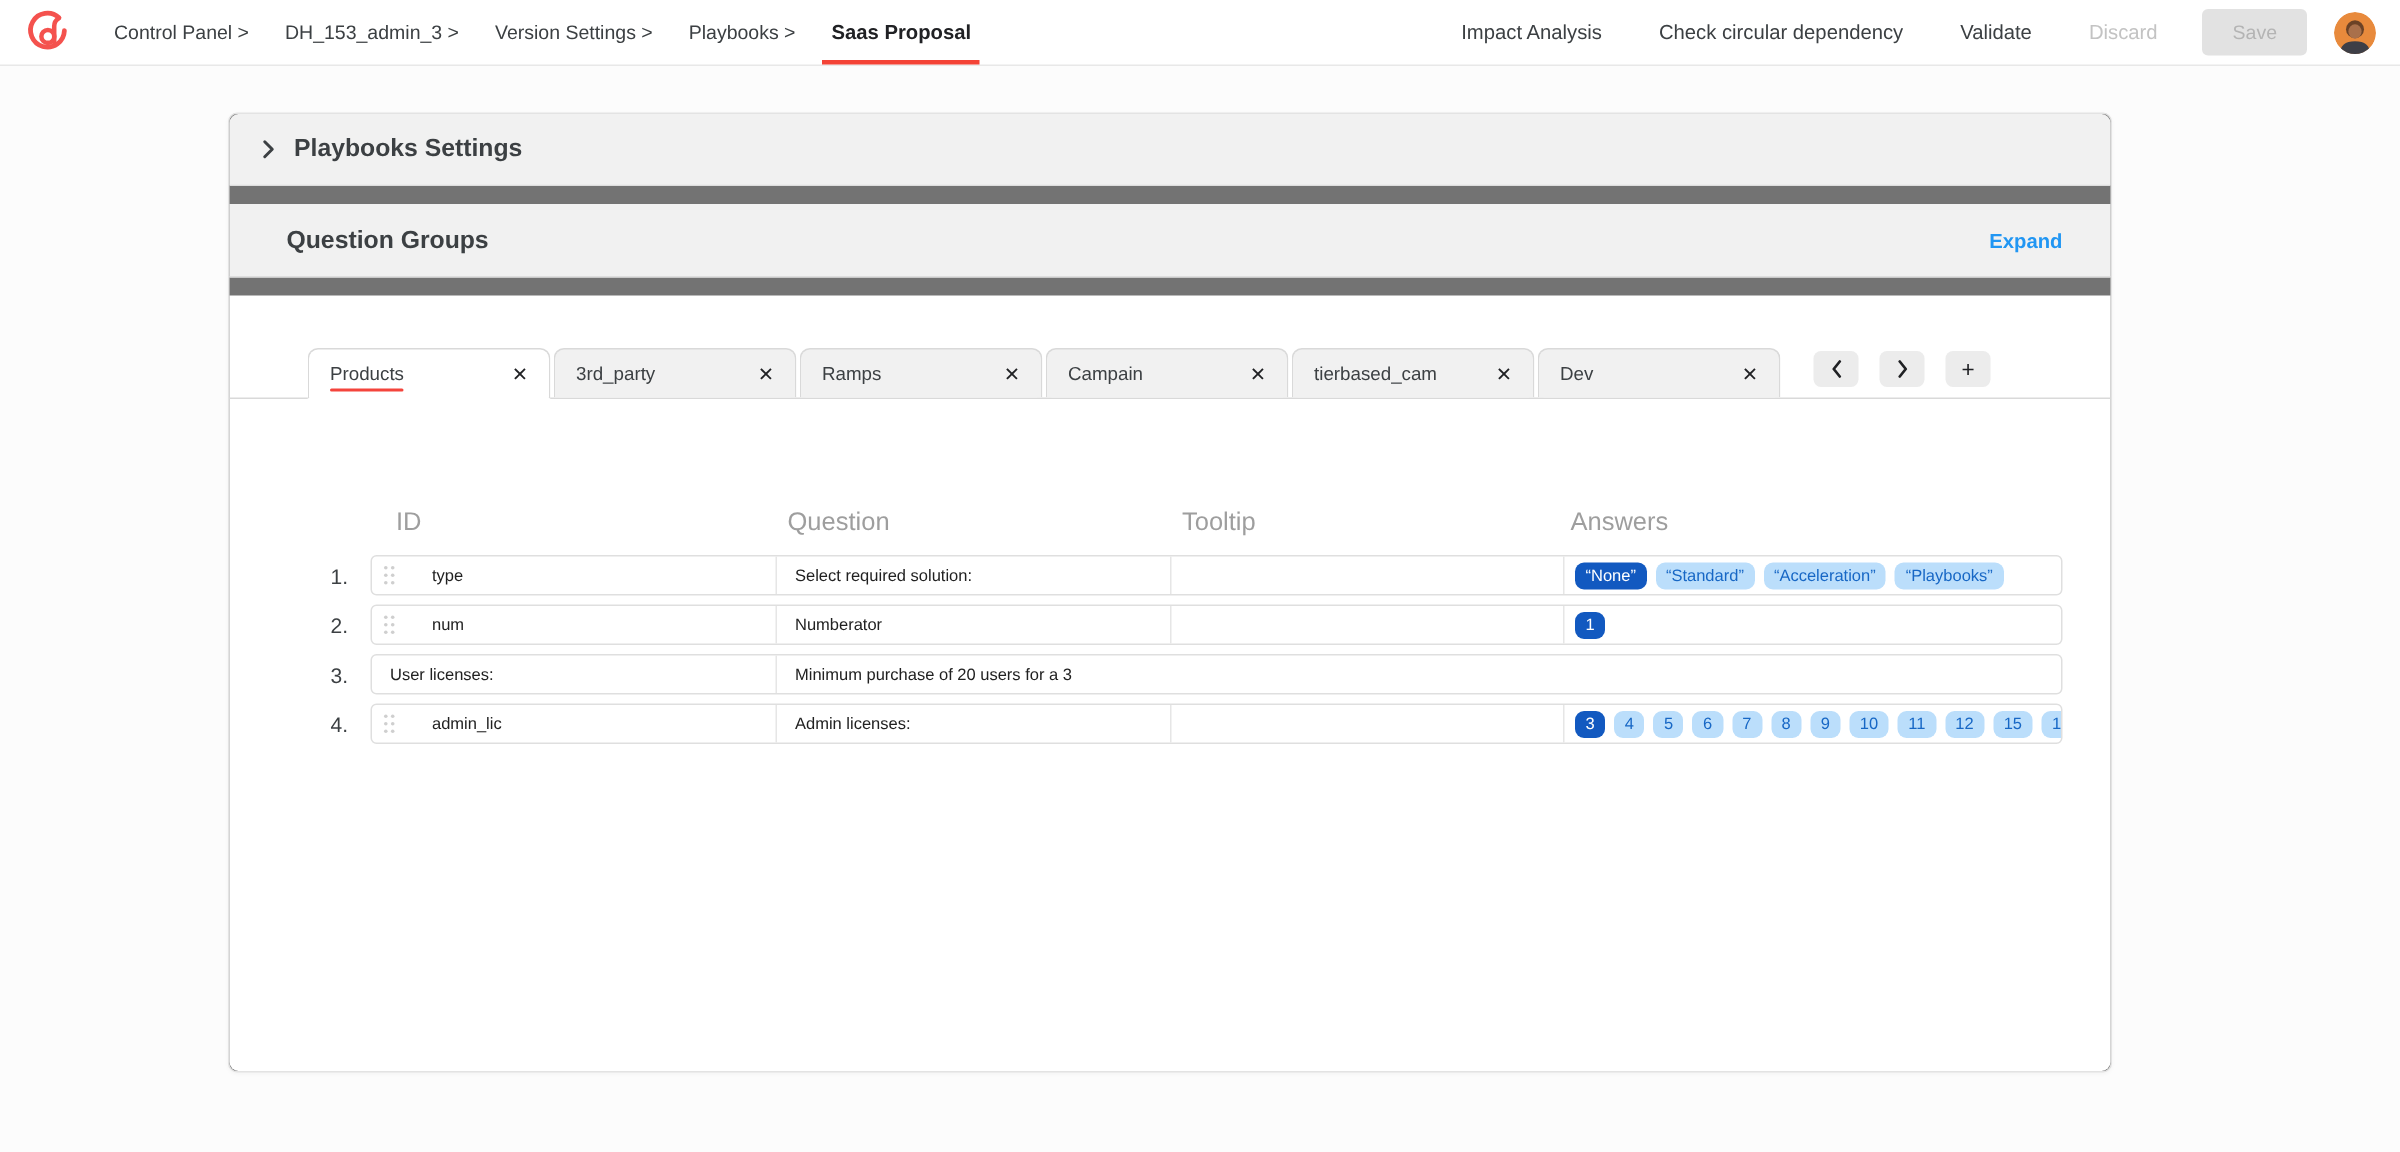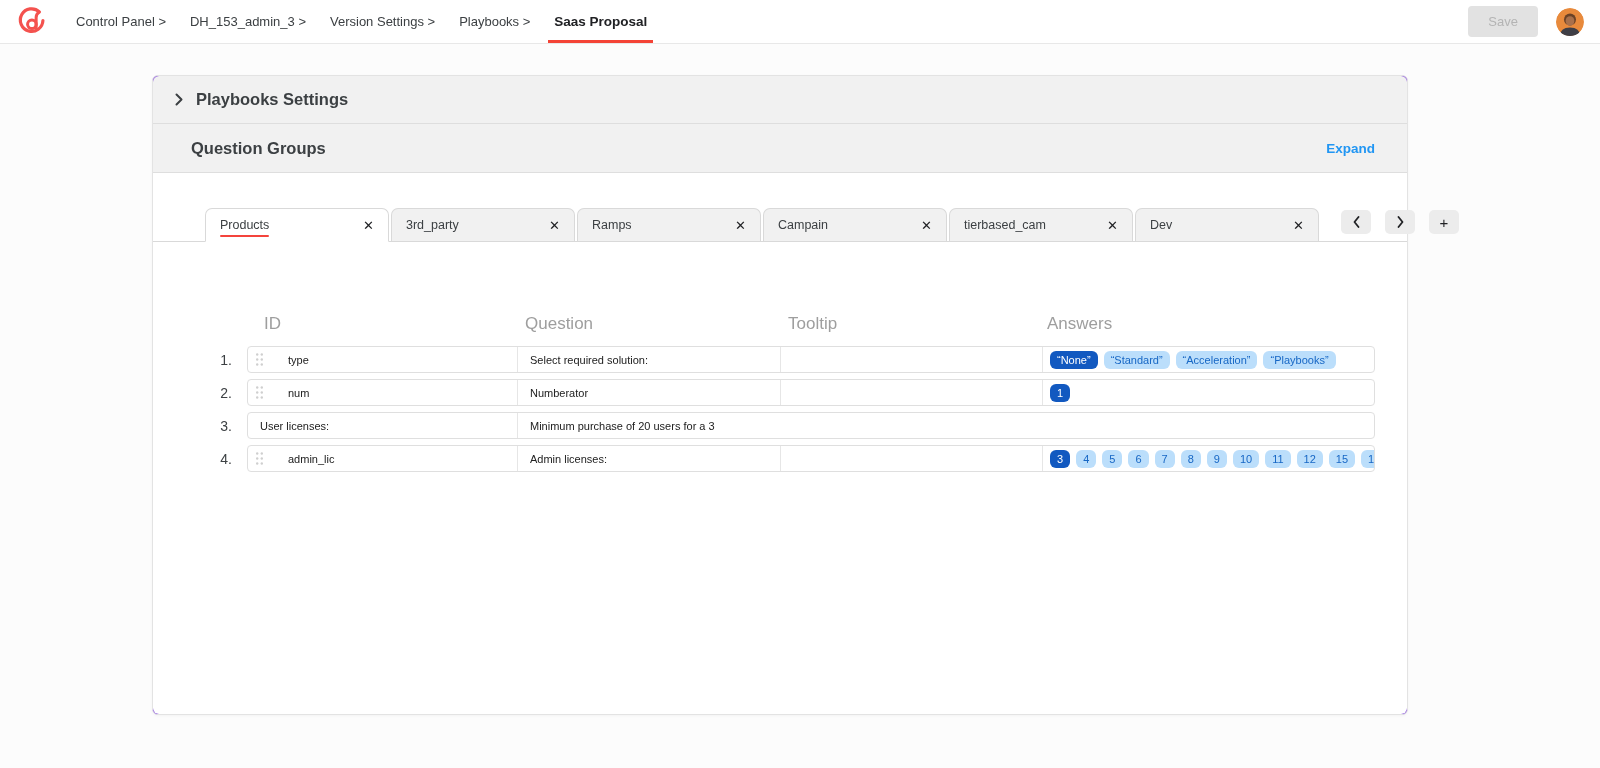--- a/index.html
+++ b/index.html
@@ -19,37 +19,37 @@
   .topbar-right { margin-left:auto; display:flex; align-items:center; gap:38px; }
   .tb-action { font-size:13.5px; color:#3c4043; cursor:pointer; white-space:nowrap; }
   .tb-action.disabled { color:#c3c3c3; cursor:default; }
   .save-btn { margin-left:-8px; background:#e2e2e2; color:#b4b4b4; border:none;
               border-radius:4px; padding:8px 20px; font-size:13px;
               font-family:inherit; cursor:default; }
   .avatar { width:28px; height:28px; border-radius:50%; overflow:hidden; margin-left:-20px;
             cursor:pointer; flex:0 0 auto; }
 
   
-  .card { width:1256px; margin:31px 0 0 152px; background:#6d28d9;
+  .card { width:1256px; margin:31px 0 0 152px; background:#737373;
           border:1px solid #e3e3e3; border-radius:6px; height:640px;
-          box-shadow:0 1px 3px rgba(0,0,0,0.04); display:flex; flex-direction:column; }
+          box-shadow:0 1px 3px rgba(0,0,0,0.04); display:flex; flex-direction:column;gap:12px; }
   .sec-head1 { height:48px; background:#f1f1f1; border-bottom:1px solid #dedede;
                border-radius:6px 6px 0 0; display:flex; align-items:center;
                padding:0 22px; gap:13px; cursor:pointer; }
   .sec-title { font-size:16.5px; font-weight:bold; color:#3c4043; }
   .sec-head2 { height:49px; background:#f1f1f1; border-bottom:1px solid #dedede;
                display:flex; align-items:center; padding:0 32px 0 38px; }
   .expand-link { margin-left:auto; font-size:13.5px; font-weight:bold; color:#2196f3; cursor:pointer; }
   .content { flex:1; background:#fff; border-radius:0 0 6px 6px; padding-top:35px; }
 
   
   .tabstrip { display:flex; align-items:flex-end; border-bottom:1px solid #d9d9d9;
               padding-left:52px; }
   .tabs { display:flex; align-items:flex-end; }
-  .tab { width:184px; height:33px; background:#f1f1f1; border:1px solid #d9d9d9;
+  .tab { width:162px; height:33px; background:#f1f1f1; border:1px solid #d9d9d9;
          border-bottom:none; border-radius:7px 7px 0 0; margin-right:2px;
          display:flex; align-items:center; justify-content:space-between;
          padding:0 12px 0 14px; cursor:pointer;text-align:center; }
   .tab-label { font-size:12.5px; color:#3c4043; position:relative; }
   .tab.active { background:#fff; height:34px; margin-bottom:-1px; border-bottom:1px solid #fff; }
   .tab.active .tab-label::after { content:""; position:absolute; left:0; right:0; bottom:-5px;
                                   height:2.5px; background:#f4443c; border-radius:2px; }
   .tab-close { font-size:13px; color:#202124; cursor:pointer; line-height:1; padding:2px; }
   .tabnav { display:flex; gap:14px; margin-left:20px; align-self:center; margin-bottom:5px; }
   .navbtn { width:30px; height:24px; background:#ececec; border:none; border-radius:5px;
@@ -103,20 +103,26 @@
     </svg>
   </div>
   <nav class="breadcrumbs" id="breadcrumbs">
       <span class="crumb">Control Panel &gt;</span>
       <span class="crumb">DH_153_admin_3 &gt;</span>
       <span class="crumb">Version Settings &gt;</span>
       <span class="crumb">Playbooks &gt;</span>
       <span class="crumb active">Saas Proposal</span>
     </nav>
   <div class="topbar-right">
+    <span id="tb-actions" style="display:flex; gap:38px;">
+        <span class="tb-action">Impact Analysis</span>
+        <span class="tb-action">Check circular dependency</span>
+        <span class="tb-action">Validate</span>
+        <span class="tb-action disabled">Discard</span>
+      </span>
     <button class="save-btn">Save</button>
     <div class="avatar">
       <svg width="28" height="28" viewBox="0 0 28 28">
         <circle cx="14" cy="14" r="14" fill="#e88a3c"></circle>
         <circle cx="14" cy="11.5" r="6" fill="#6b4226"></circle>
         <ellipse cx="14" cy="13" rx="4.4" ry="4.8" fill="#a9704b"></ellipse>
         <path d="M4 28 Q4 19.5 14 19.5 Q24 19.5 24 28 Z" fill="#3e3e46"></path>
       </svg>
     </div>
   </div>

